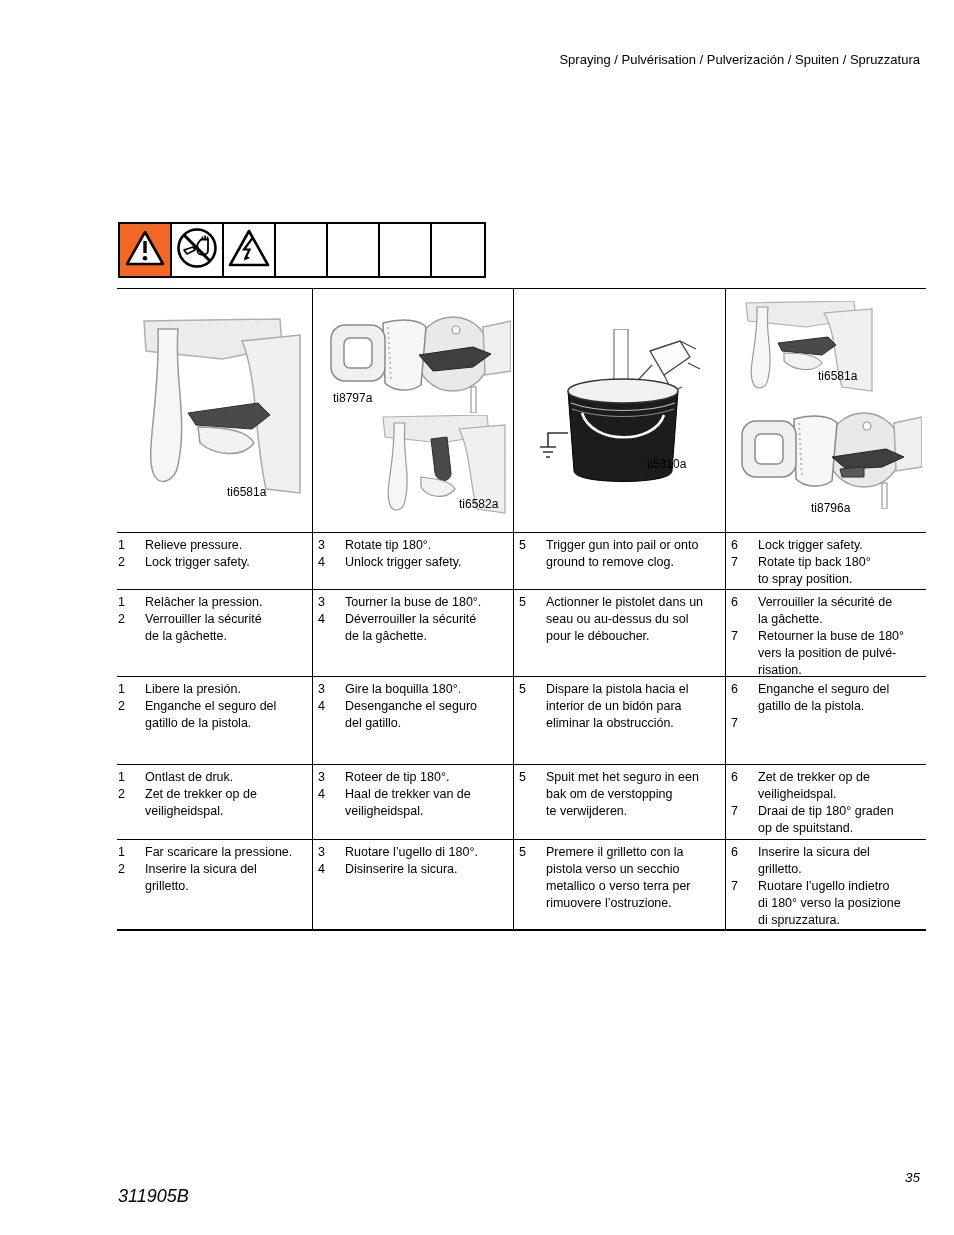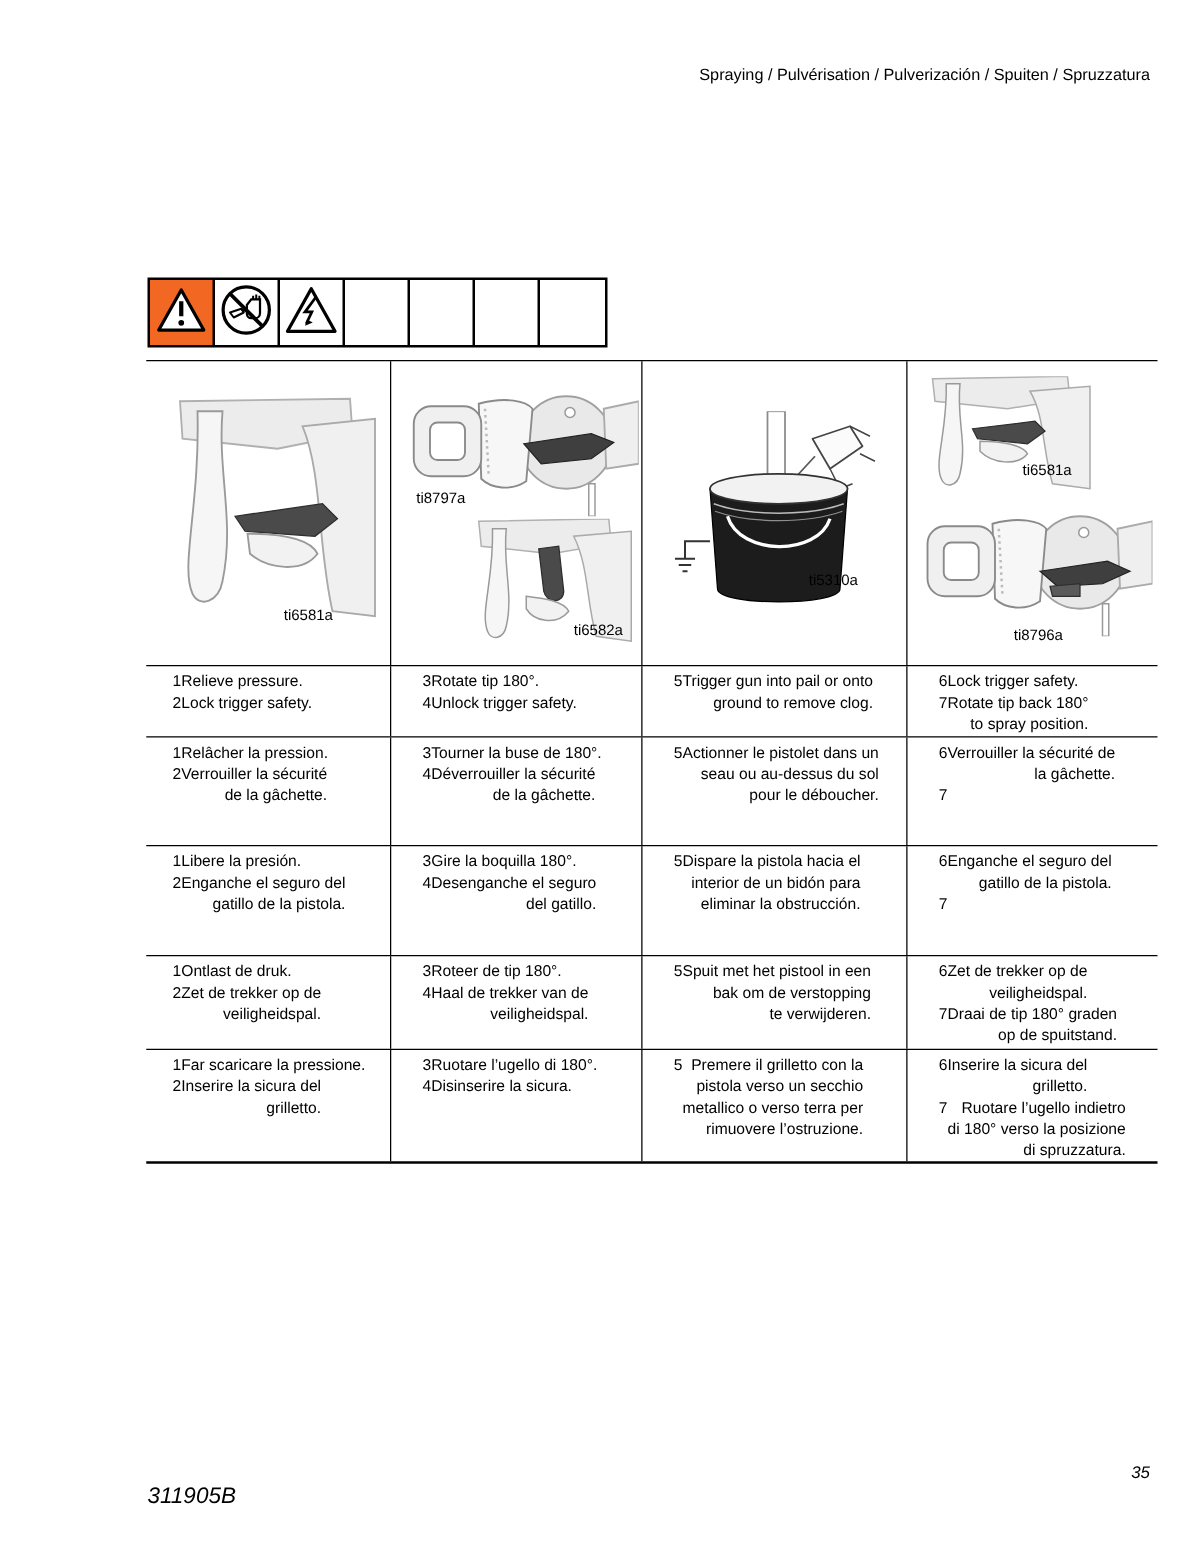--- a/index.html
+++ b/index.html
@@ -17,21 +17,21 @@
                    border:2px solid #000; height:56px; }
   .warning-cell { width:52px; height:52px; border-right:2px solid #000;
                   display:flex; align-items:center; justify-content:center; background:#fff; }
   .warning-cell:last-child { border-right:none; }
   .warning-cell.orange { background:#F26722; }
 
   .instr-table { position:absolute; left:96px; top:288px; width:809px;
                  border-bottom:2px solid #000; font-size:12.5px; }
   .img-row, .lang-row { display:flex; border-top:1.5px solid #000; }
   .img-row { height:244px; }
-  .cell { position:relative; overflow:hidden;text-align:right; }
+  .cell { position:relative; overflow:hidden; }
   .cell.c0 { width:195px; }
   .cell.c1 { width:201px; border-left:1.5px solid #000; }
   .cell.c2 { width:212px; border-left:1.5px solid #000; }
   .cell.c3 { width:201px; border-left:1.5px solid #000; }
   .lang-row .cell { padding:4px 4px 0 5px; }
   .lang-row .cell.c0 { padding-left:1px; }
 
   .step { display:flex; line-height:17px; }
   .step .num { width:27px; flex:0 0 27px; }
   .step .txt { white-space:pre-line; }
@@ -252,20 +252,23 @@
             </div>
           </div>
           <div class="cell c3">
             <div class="step">
               <div class="num">6</div>
               <div class="txt">Verrouiller la sécurité de
 la gâchette.</div>
             </div>
             <div class="step">
               <div class="num">7</div>
+              <div class="txt">Retourner la buse de 180°
+vers la position de pulvé-
+risation.</div>
             </div>
           </div>
         </div>
         <div class="lang-row" style="height: 88px;">
           <div class="cell c0">
             <div class="step">
               <div class="num">1</div>
               <div class="txt">Libere la presión.</div>
             </div>
             <div class="step">
@@ -323,21 +326,21 @@
             </div>
             <div class="step">
               <div class="num">4</div>
               <div class="txt">Haal de trekker van de
 veiligheidspal.</div>
             </div>
           </div>
           <div class="cell c2">
             <div class="step">
               <div class="num">5</div>
-              <div class="txt">Spuit met het pistool in een
+              <div class="txt">Spuit met het seguro in een
 bak om de verstopping
 te verwijderen.</div>
             </div>
           </div>
           <div class="cell c3">
             <div class="step">
               <div class="num">6</div>
               <div class="txt">Zet de trekker op de
 veiligheidspal.</div>
             </div>

